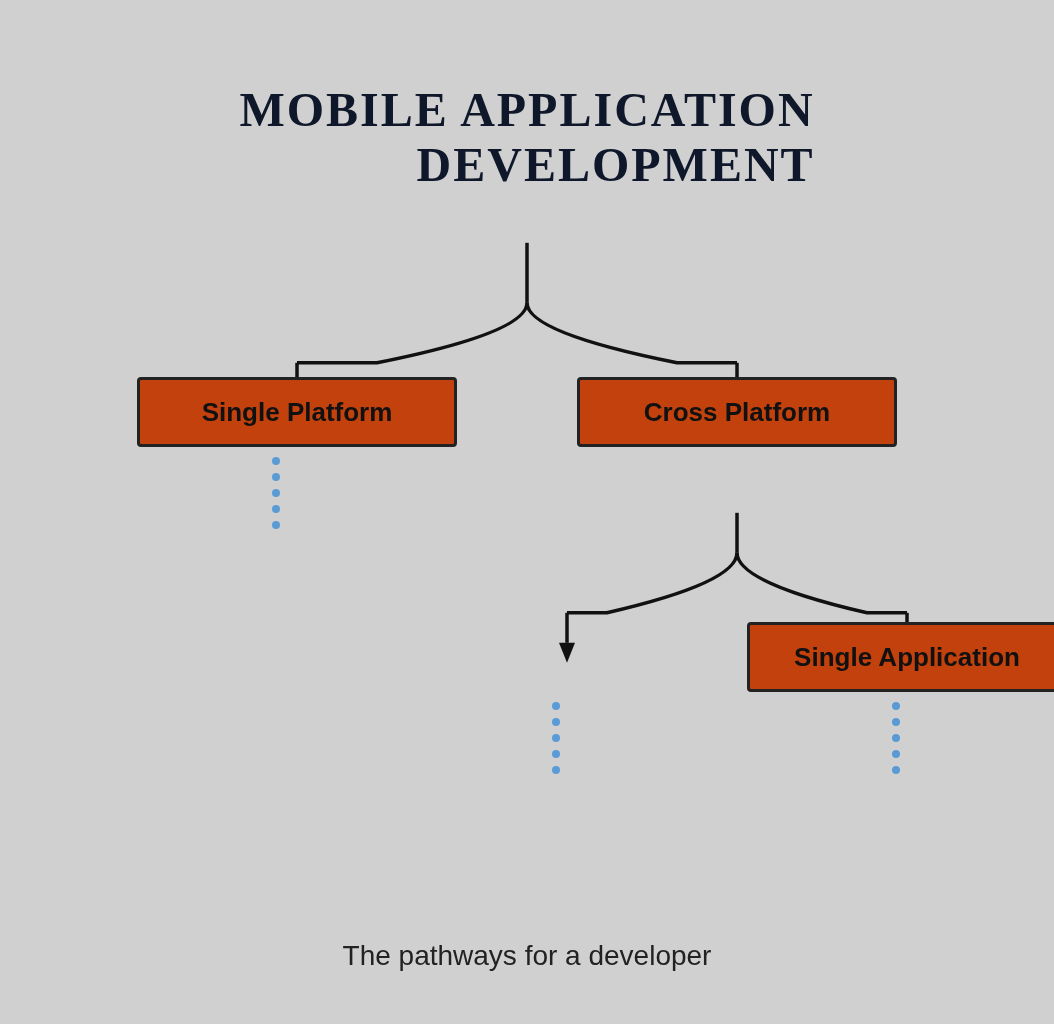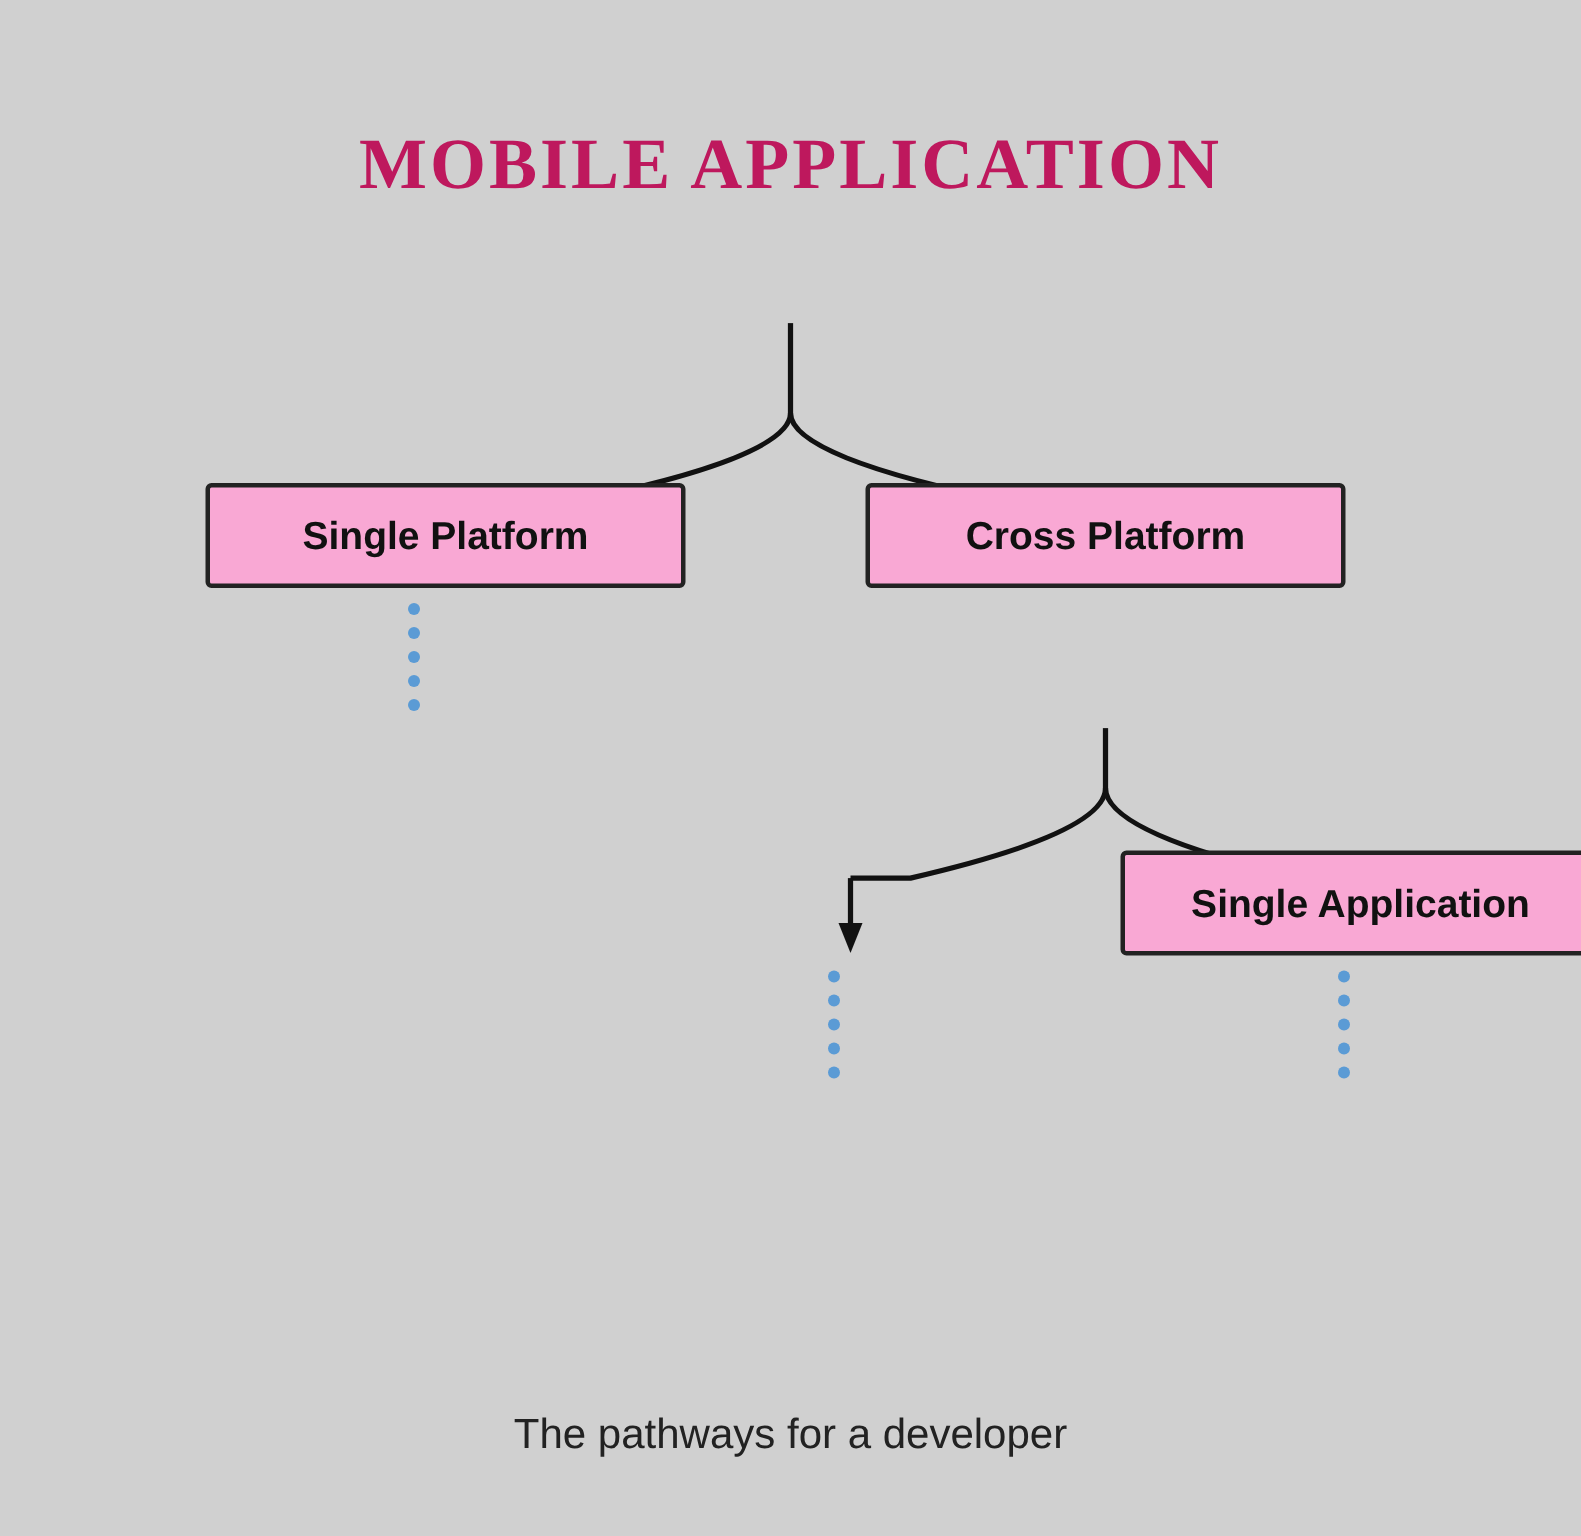--- a/index.html
+++ b/index.html
@@ -22,21 +22,21 @@
       flex-direction: column;
       align-items: center;
       position: relative;
     }
 
     .title {
       font-family: 'Permanent Marker', 'Segoe Print', 'Bradley Hand', cursive;
       font-size: 48px;
       font-weight: 900;
       text-align: right;
-      color: #be185d;
+      color: #0f172a;
       letter-spacing: 2px;
       line-height: 1.15;
       margin-bottom: 0;
       text-transform: uppercase;
     }
 
     .tree-area {
       width: 100%;
       position: relative;
       flex: 1;
@@ -45,21 +45,21 @@
     svg.tree-svg {
       position: absolute;
       top: 0;
       left: 0;
       width: 100%;
       height: 100%;
     }
 
     .node-box {
       position: absolute;
-      background-color: #f9a8d4;
+      background-color: #c2410c;
       border: 3px solid #222;
       border-radius: 4px;
       display: flex;
       align-items: center;
       justify-content: center;
       font-size: 26px;
       font-weight: bold;
       color: #111;
       padding: 10px 18px;
       white-space: nowrap;
@@ -87,20 +87,21 @@
       margin-top: 36px;
     }
   </style>
 </head>
 <body>
 
 <div class="diagram-container">
 
   <div style="text-align:center; margin-bottom: 10px; margin-top: 30px;">
     <div class="title">MOBILE APPLICATION</div>
+    <div class="title">DEVELOPMENT</div>
   </div>
 
   <div class="tree-area" style="height: 620px; position: relative; width: 100%;">
 
     <svg class="tree-svg" viewBox="0 0 900 620" preserveAspectRatio="xMidYMid meet">
 
       <line x1="450" y1="0" x2="450" y2="60" stroke="#111" stroke-width="3.5"></line>
 
       <path d="M450,60 Q450,90 300,120 L220,120" stroke="#111" stroke-width="3.5" fill="none"></path>
 

